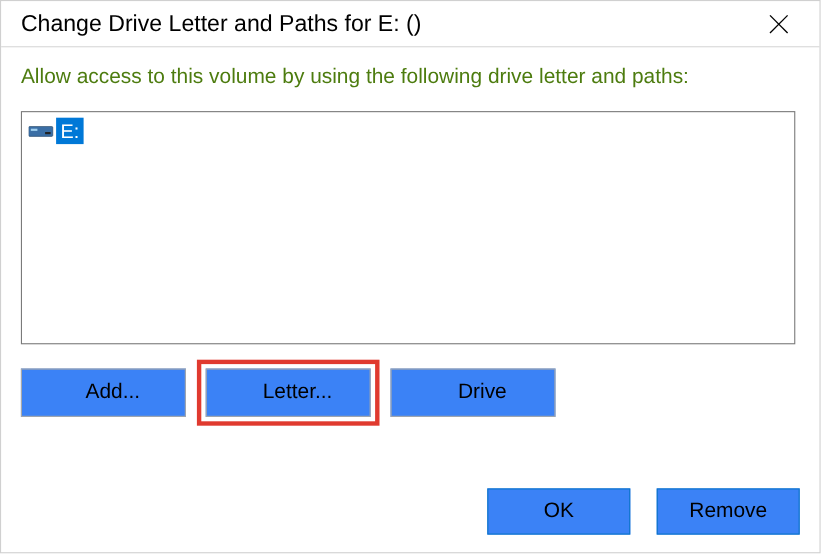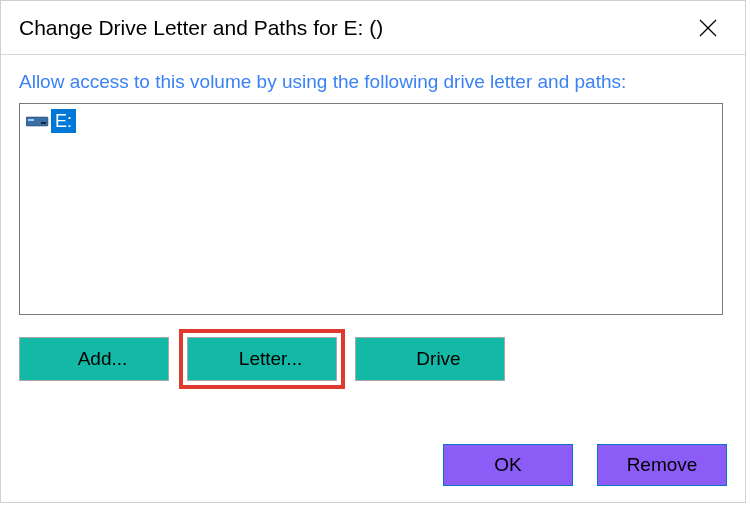--- a/index.html
+++ b/index.html
@@ -17,21 +17,21 @@
       overflow: hidden;
     }
     .dialog {
       width: 746px;
       height: 503px;
       border: 1px solid #d0d0d0;
       background: #fff;
       position: relative;
     }
     .titlebar {
-      height: 54px;
+      height: 42px;
       border-bottom: 1px solid #d8d8d8;
       display: flex;
       align-items: center;
       justify-content: space-between;
       padding: 0 14px 0 18px;
     }
     .titlebar .title {
       font-size: 21px;
       font-weight: 400;
       color: #000;
@@ -46,22 +46,22 @@
     }
     .close-btn svg {
       width: 20px;
       height: 20px;
     }
     .content {
       padding: 16px 18px 0 18px;
     }
     .description {
       font-size: 19px;
-      color: #3b82f6;
-      margin-bottom: 10px;
+      color: #4d7c0f;
+      margin-bottom: 20px;
     }
     .listbox {
       width: 704px;
       height: 212px;
       border: 1px solid #7a7a7a;
       background: #fff;
       padding: 5px 6px;
     }
     .list-item {
       display: inline-flex;
@@ -91,21 +91,21 @@
     }
     .button-row {
       display: flex;
       gap: 18px;
       margin-top: 22px;
     }
     .btn {
       width: 150px;
       height: 44px;
       border: 1px solid #a8a8a8;
-      background: #14b8a6;
+      background: #3b82f6;
       font-size: 19px;
       font-family: inherit;
       cursor: pointer;
       display: flex;
       align-items: center;
       justify-content: center;
       color: #000;
       padding-left: 17px;
     }
     .btn-highlight {
@@ -116,21 +116,21 @@
       position: absolute;
       bottom: 16px;
       right: 18px;
       display: flex;
       gap: 24px;
     }
     .btn-bottom {
       width: 130px;
       height: 42px;
       border: 1px solid #0a74c8;
-      background: #8b5cf6;
+      background: #3b82f6;
       font-size: 19px;
       font-family: inherit;
       cursor: pointer;
       display: flex;
       align-items: center;
       justify-content: center;
       color: #000;
     }
   </style>
 </head>

